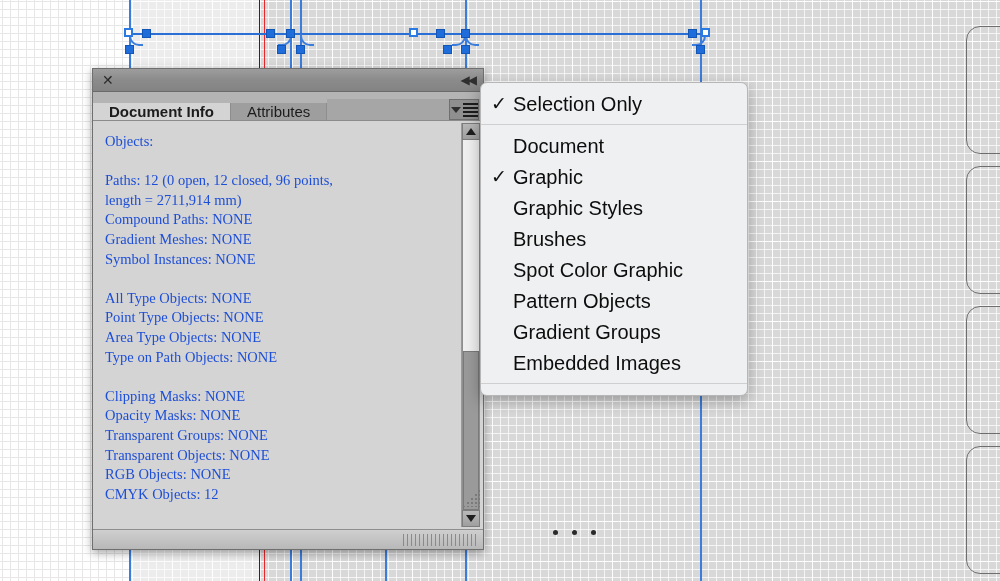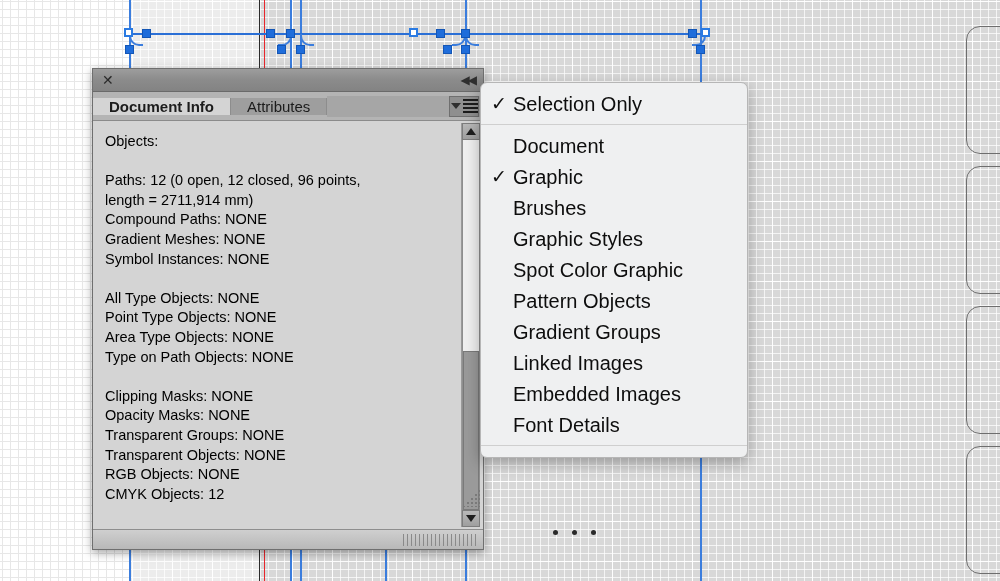--- a/index.html
+++ b/index.html
@@ -104,21 +104,21 @@
     font-family: "DejaVu Sans", sans-serif;
   }
   .tb-collapse {
     font-size: 12px; color: #2f2f2f; letter-spacing: -2px; line-height: 1;
     font-family: "DejaVu Sans", sans-serif;
   }
 
   .panel-tabs {
     height: 29px; flex: none;
     background: #b4b4b4;
-    display: flex; align-items: center;
+    display: flex; align-items: flex-end;
     border-bottom: 1px solid #8b8b8b;
     position: relative;
   }
   .tab {
     display: flex; align-items: center; justify-content: center;
     padding: 0 16px;
     font-size: 15px;
     color: #1c1c1c;
     border-right: 1px solid #8d8d8d;
     background: #9e9e9e;
@@ -151,24 +151,24 @@
     display: flex;
     background: #d4d4d4;
     overflow: hidden;
     position: relative;
   }
   .info-text {
     flex: 1;
     padding: 11px 10px 0 12px;
     font-size: 14.5px;
     line-height: 19.6px;
-    color: #000000;
+    color: #1d4ed8;
     white-space: pre-wrap;
     overflow: hidden;
-    font-family: Liberation Sans, sans-serif;
+    font-family: Liberation Serif, serif;
   }
 
   
   .vscroll {
     width: 19px; flex: none;
     background: #c9c9c9;
     border-left: 1px solid #9a9a9a;
     display: flex; flex-direction: column;
     margin: 2px 3px 2px 0;
   }
@@ -381,49 +381,41 @@
     <div class="menu-item">
       <span class="menu-check"></span>
       <span>Document</span>
     </div>
     <div class="menu-item">
       <span class="menu-check">✓</span>
       <span>Graphic</span>
     </div>
     <div class="menu-item">
       <span class="menu-check"></span>
+      <span>Graphic Styles</span>
+    </div>
+    <div class="menu-item">
+      <span class="menu-check"></span>
       <span>Brushes</span>
     </div>
     <div class="menu-item">
       <span class="menu-check"></span>
-      <span>Graphic Styles</span>
-    </div>
-    <div class="menu-item">
-      <span class="menu-check"></span>
       <span>Spot Color Graphic</span>
     </div>
     <div class="menu-item">
       <span class="menu-check"></span>
       <span>Pattern Objects</span>
     </div>
     <div class="menu-item">
       <span class="menu-check"></span>
       <span>Gradient Groups</span>
     </div>
     <div class="menu-item">
       <span class="menu-check"></span>
-      <span>Linked Images</span>
-    </div>
-    <div class="menu-item">
-      <span class="menu-check"></span>
       <span>Embedded Images</span>
-    </div>
-    <div class="menu-item">
-      <span class="menu-check"></span>
-      <span>Font Details</span>
     </div>
 
     <div class="menu-sep"></div>
 
   </div>
 
   <div class="menu-dots">
     <i></i>
       <i></i>
       <i></i>

